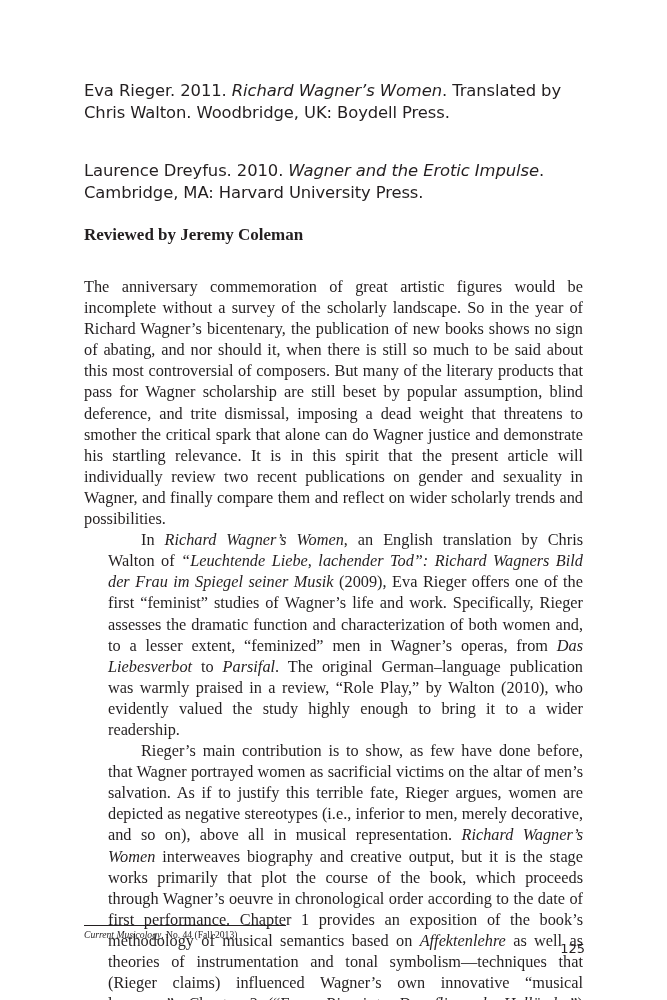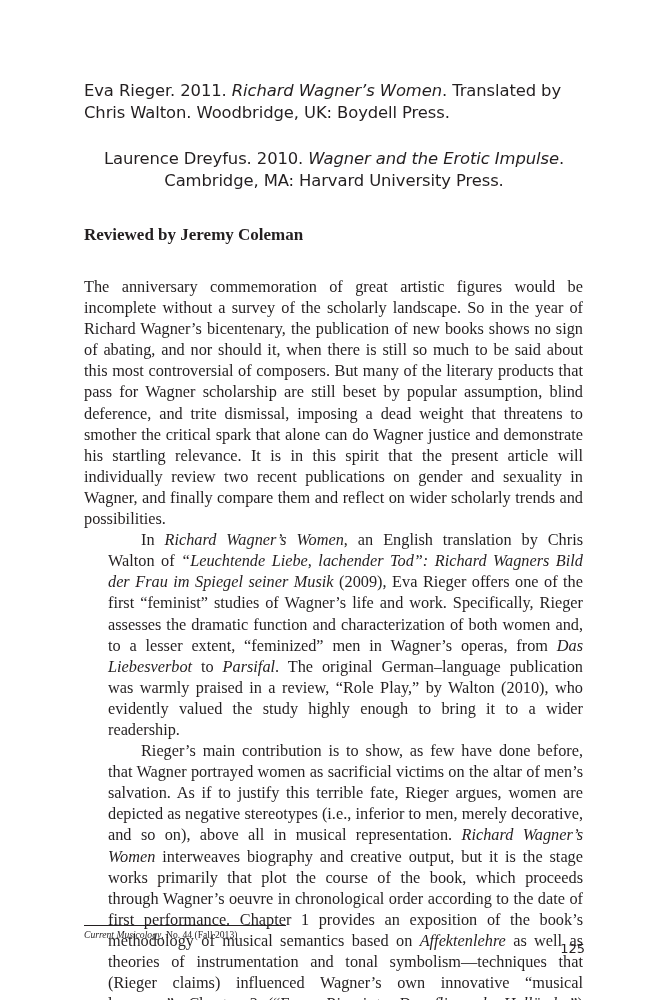--- a/index.html
+++ b/index.html
@@ -4,21 +4,21 @@
 <style>
   html, body { margin: 0; padding: 0; background: #ffffff; }
   body { width: 667px; height: 1000px; position: relative; overflow: hidden; color: #231f20; }
   .page { position: absolute; left: 0; top: 0; width: 667px; height: 920px; text-decoration: underline; }
   .citation {
     position: absolute; left: 84px; width: 500px;
     font-family: "DejaVu Sans", sans-serif; font-size: 16.4px; line-height: 22px;
     color: #231f20; letter-spacing: -0.1px;
   }
   .citation.c1 { top: 80px; }
-  .citation.c2 { top: 148px; text-align: center; }
+  .citation.c2 { top: 160px; }
   .citation em { font-style: italic; }
   .reviewer {
     position: absolute; left: 84px; top: 224px;
     font-family: "Liberation Serif", serif; font-weight: bold; font-size: 17px; line-height: 22px;
   }
   .body-text {
     position: absolute; left: 84px; top: 276px; width: 499px;
     font-family: "Liberation Serif", serif; font-size: 16.3px; line-height: 21.1px;
     text-align: justify; hyphens: none;
   }

